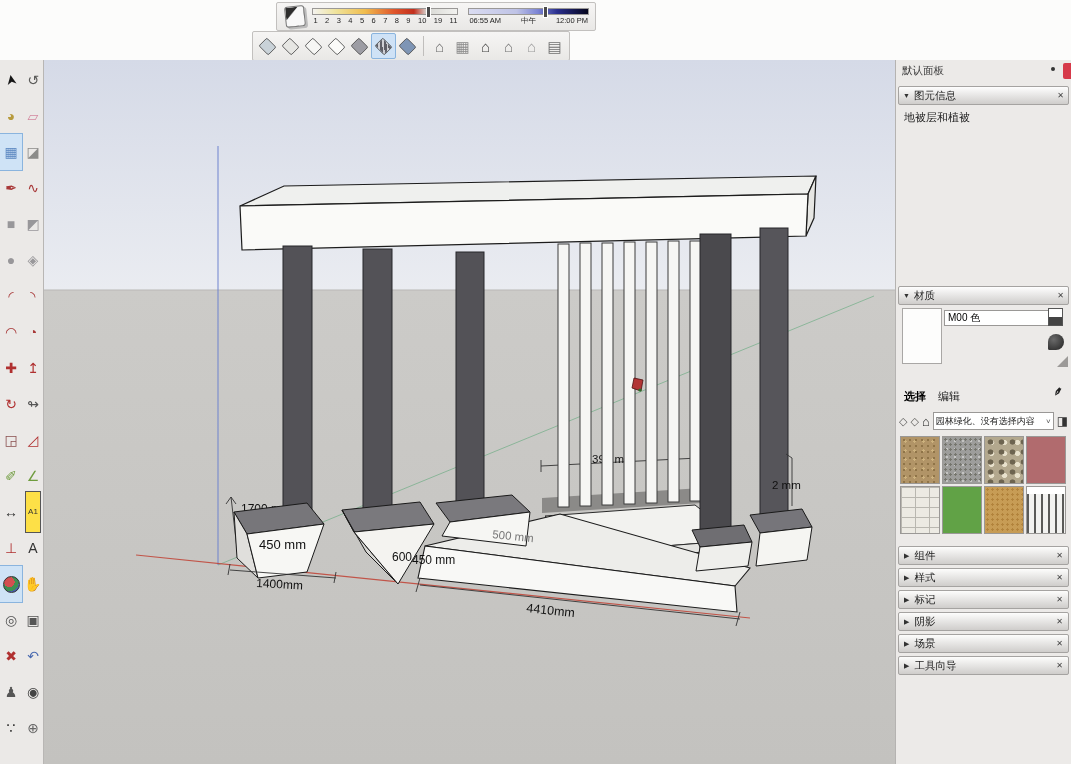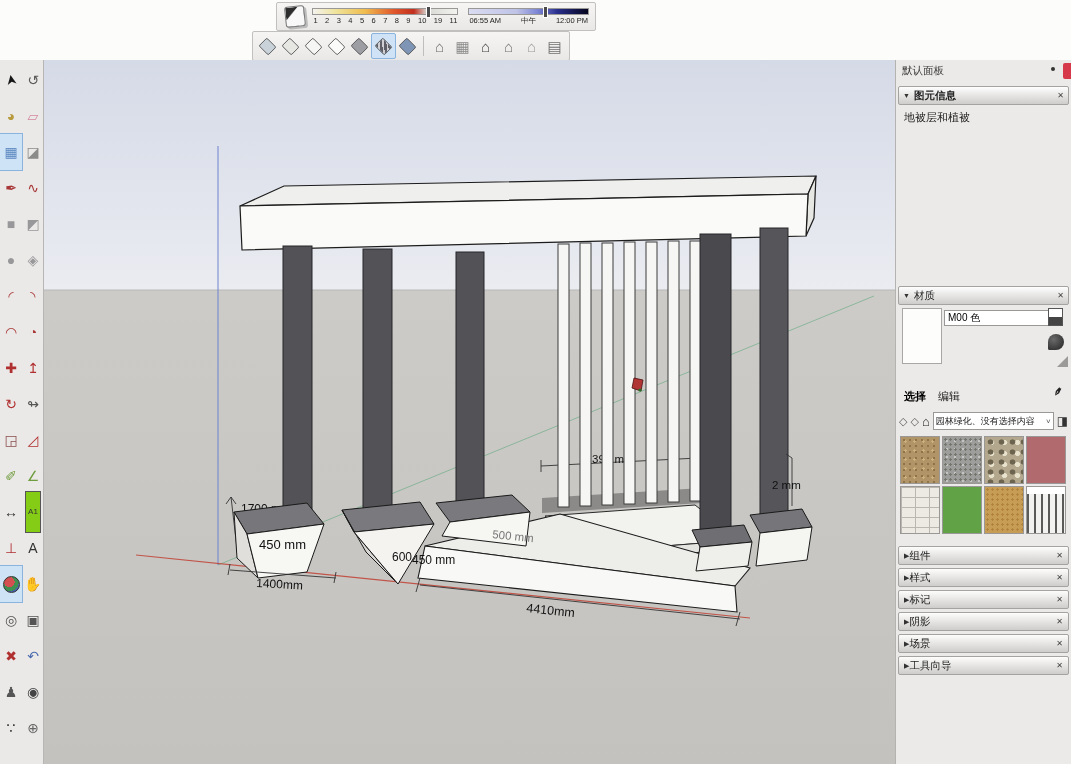--- a/index.html
+++ b/index.html
@@ -26,21 +26,21 @@
   .sicon.sel{background:#cfe2f6;border:1px solid #8ab4de;}
   .cube{width:13px;height:13px;border:1px solid #4f4f4f;border-radius:2px;transform:rotate(45deg) scale(.92,.78);}
   .house{font-size:15px;line-height:1;}
   .vsep{width:1px;height:20px;background:#c0bebc;margin:0 4px;}
   
   .left-toolbar{position:absolute;left:0;top:60px;width:44px;height:704px;background:#ebe9e7;
     border-right:1px solid #b8b6b4;display:grid;grid-template-columns:22px 22px;align-content:start;padding-top:2px;box-sizing:border-box;}
   .tool{width:22px;height:36px;display:flex;align-items:center;justify-content:center;}
   .tool.sel{background:#cfe3f6;outline:1px solid #8ab4de;}
   .tool .g{font-size:14px;line-height:1;display:inline-block;}
-  .tool .g.boxed{font-size:8px;border:1px solid #555;padding:16px 2px;background:#84cc16;}
+  .tool .g.boxed{font-size:8px;border:1px solid #555;padding:16px 2px;background:#fde047;}
   .tool .g.ball{width:15px;height:15px;border-radius:50%;
     background:radial-gradient(circle at 35% 32%,#d45050 0 38%,#3f8f52 38% 68%,#4a5fae 68%);border:1px solid #333;}
   
   .viewport{position:absolute;left:44px;top:60px;width:851px;height:704px;}
   .viewport svg{display:block;}
   
   .right-panel{position:absolute;left:895px;top:60px;width:176px;height:704px;background:#eceae8;
     border-left:1px solid #b5b3b1;box-sizing:border-box;font-size:11px;}
   .p-title{position:absolute;left:6px;top:4px;font-size:10.5px;color:#3c3c3c;}
   .p-dot{position:absolute;right:16px;top:7px;width:4px;height:4px;background:#333;border-radius:50%;}
@@ -74,21 +74,21 @@
   .sw-gravel_tan{background-color:#b19467;background-image:radial-gradient(#8f7448 1px,transparent 1.4px),radial-gradient(#cdb27e 1px,transparent 1.4px);background-size:6px 6px,9px 9px;}
   .sw-gravel_grey{background-color:#9d9d9b;background-image:radial-gradient(#75756d 1px,transparent 1.4px),radial-gradient(#c4c4c2 1px,transparent 1.4px);background-size:5px 5px,8px 8px;}
   .sw-pebbles{background-color:#b3a88e;background-image:radial-gradient(#6d6450 2.5px,transparent 3.2px),radial-gradient(#e8e1cc 2.5px,transparent 3.2px);background-size:11px 10px,13px 11px;}
   .sw-rose{background-color:#b16b6e;}
   .sw-pavers{background-color:#eceae3;background-image:linear-gradient(#b9b7b0 1px,transparent 1px),linear-gradient(90deg,#b9b7b0 1px,transparent 1px);background-size:14px 10px;}
   .sw-grass{background-color:#61a246;}
   .sw-ochre{background-color:#c79c55;background-image:radial-gradient(#b2833c 1px,transparent 1.3px);background-size:5px 5px;}
   .sw-fence{background:linear-gradient(#ffffff 0 16%,rgba(255,255,255,0) 16%),repeating-linear-gradient(90deg,#5a5a58 0 2px,#f2f2f0 2px 7px);background-color:#e8e8e6;}
   .panel-sections{position:absolute;left:0;top:486px;right:0;}
   .psec{position:relative;height:17px;margin:0 2px 3px 2px;background:linear-gradient(#fdfdfc,#cfcdcb);
-    border:1px solid #a5a3a1;border-radius:2px;display:flex;align-items:center;font-size:10.5px;padding:0 5px;}
+    border:1px solid #a5a3a1;border-radius:2px;display:flex;align-items:center;gap:5px;font-size:10.5px;padding:0 5px;}
   .psec .tri{font-size:7px;color:#333;}
   .psec .px{margin-left:auto;font-size:8px;color:#444;}
 </style>
 </head>
 <body>
 
 <div class="app">
 
   <div class="topbar">
     <div class="shadow-toolbar">
@@ -408,21 +408,21 @@
         <text x="728" y="429" font-size="11.5" fill="#111">2 mm</text>
       </g>
     </svg>
   </div>
 
   <div class="right-panel">
     <div class="p-title">默认面板</div>
     <div class="p-dot"></div>
     <div class="p-close" id="p-close" style="background: rgb(214, 58, 74);"></div>
 
-    <div class="hdrbar" style="top:26px;font-weight:bold;">
+    <div class="hdrbar" style="top:26px;">
       <span class="tri">▼</span>
       <span>图元信息</span>
       <span class="hx">✕</span>
     </div>
     <div class="empty-text">地被层和植被</div>
 
     <div class="hdrbar" style="top:226px;">
       <span class="tri">▼</span>
       <span>材质</span>
       <span class="hx">✕</span>

